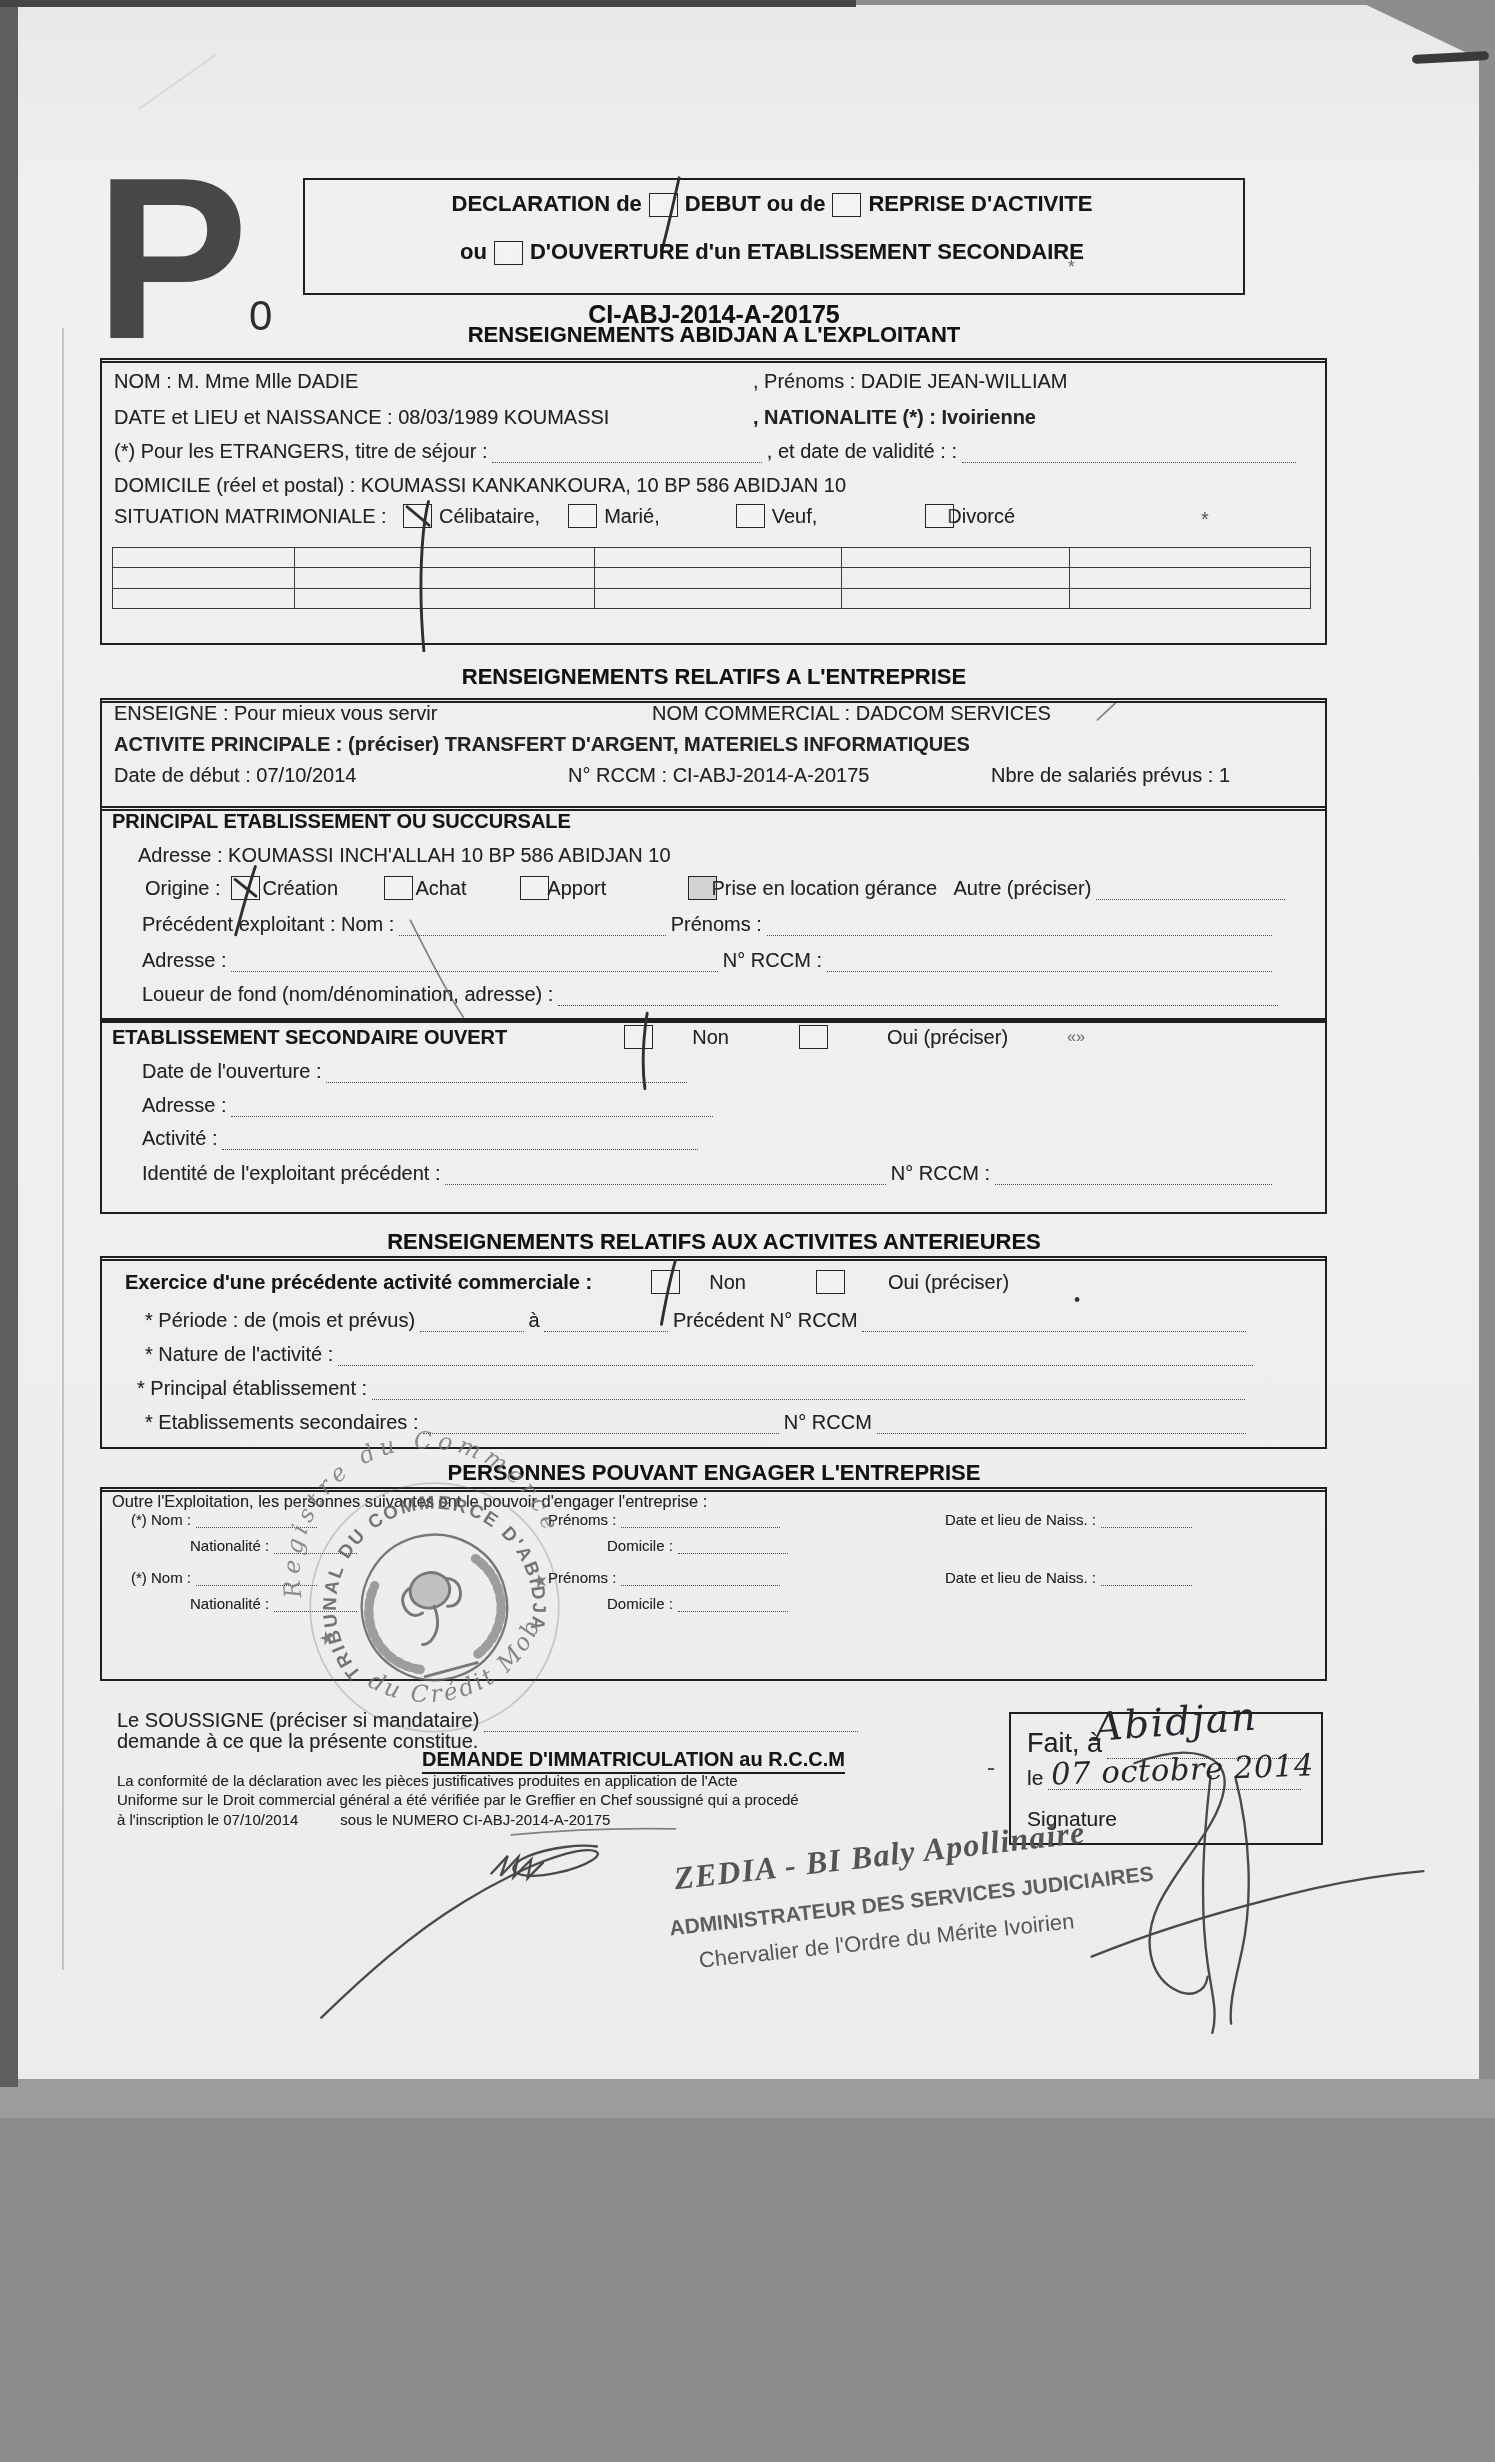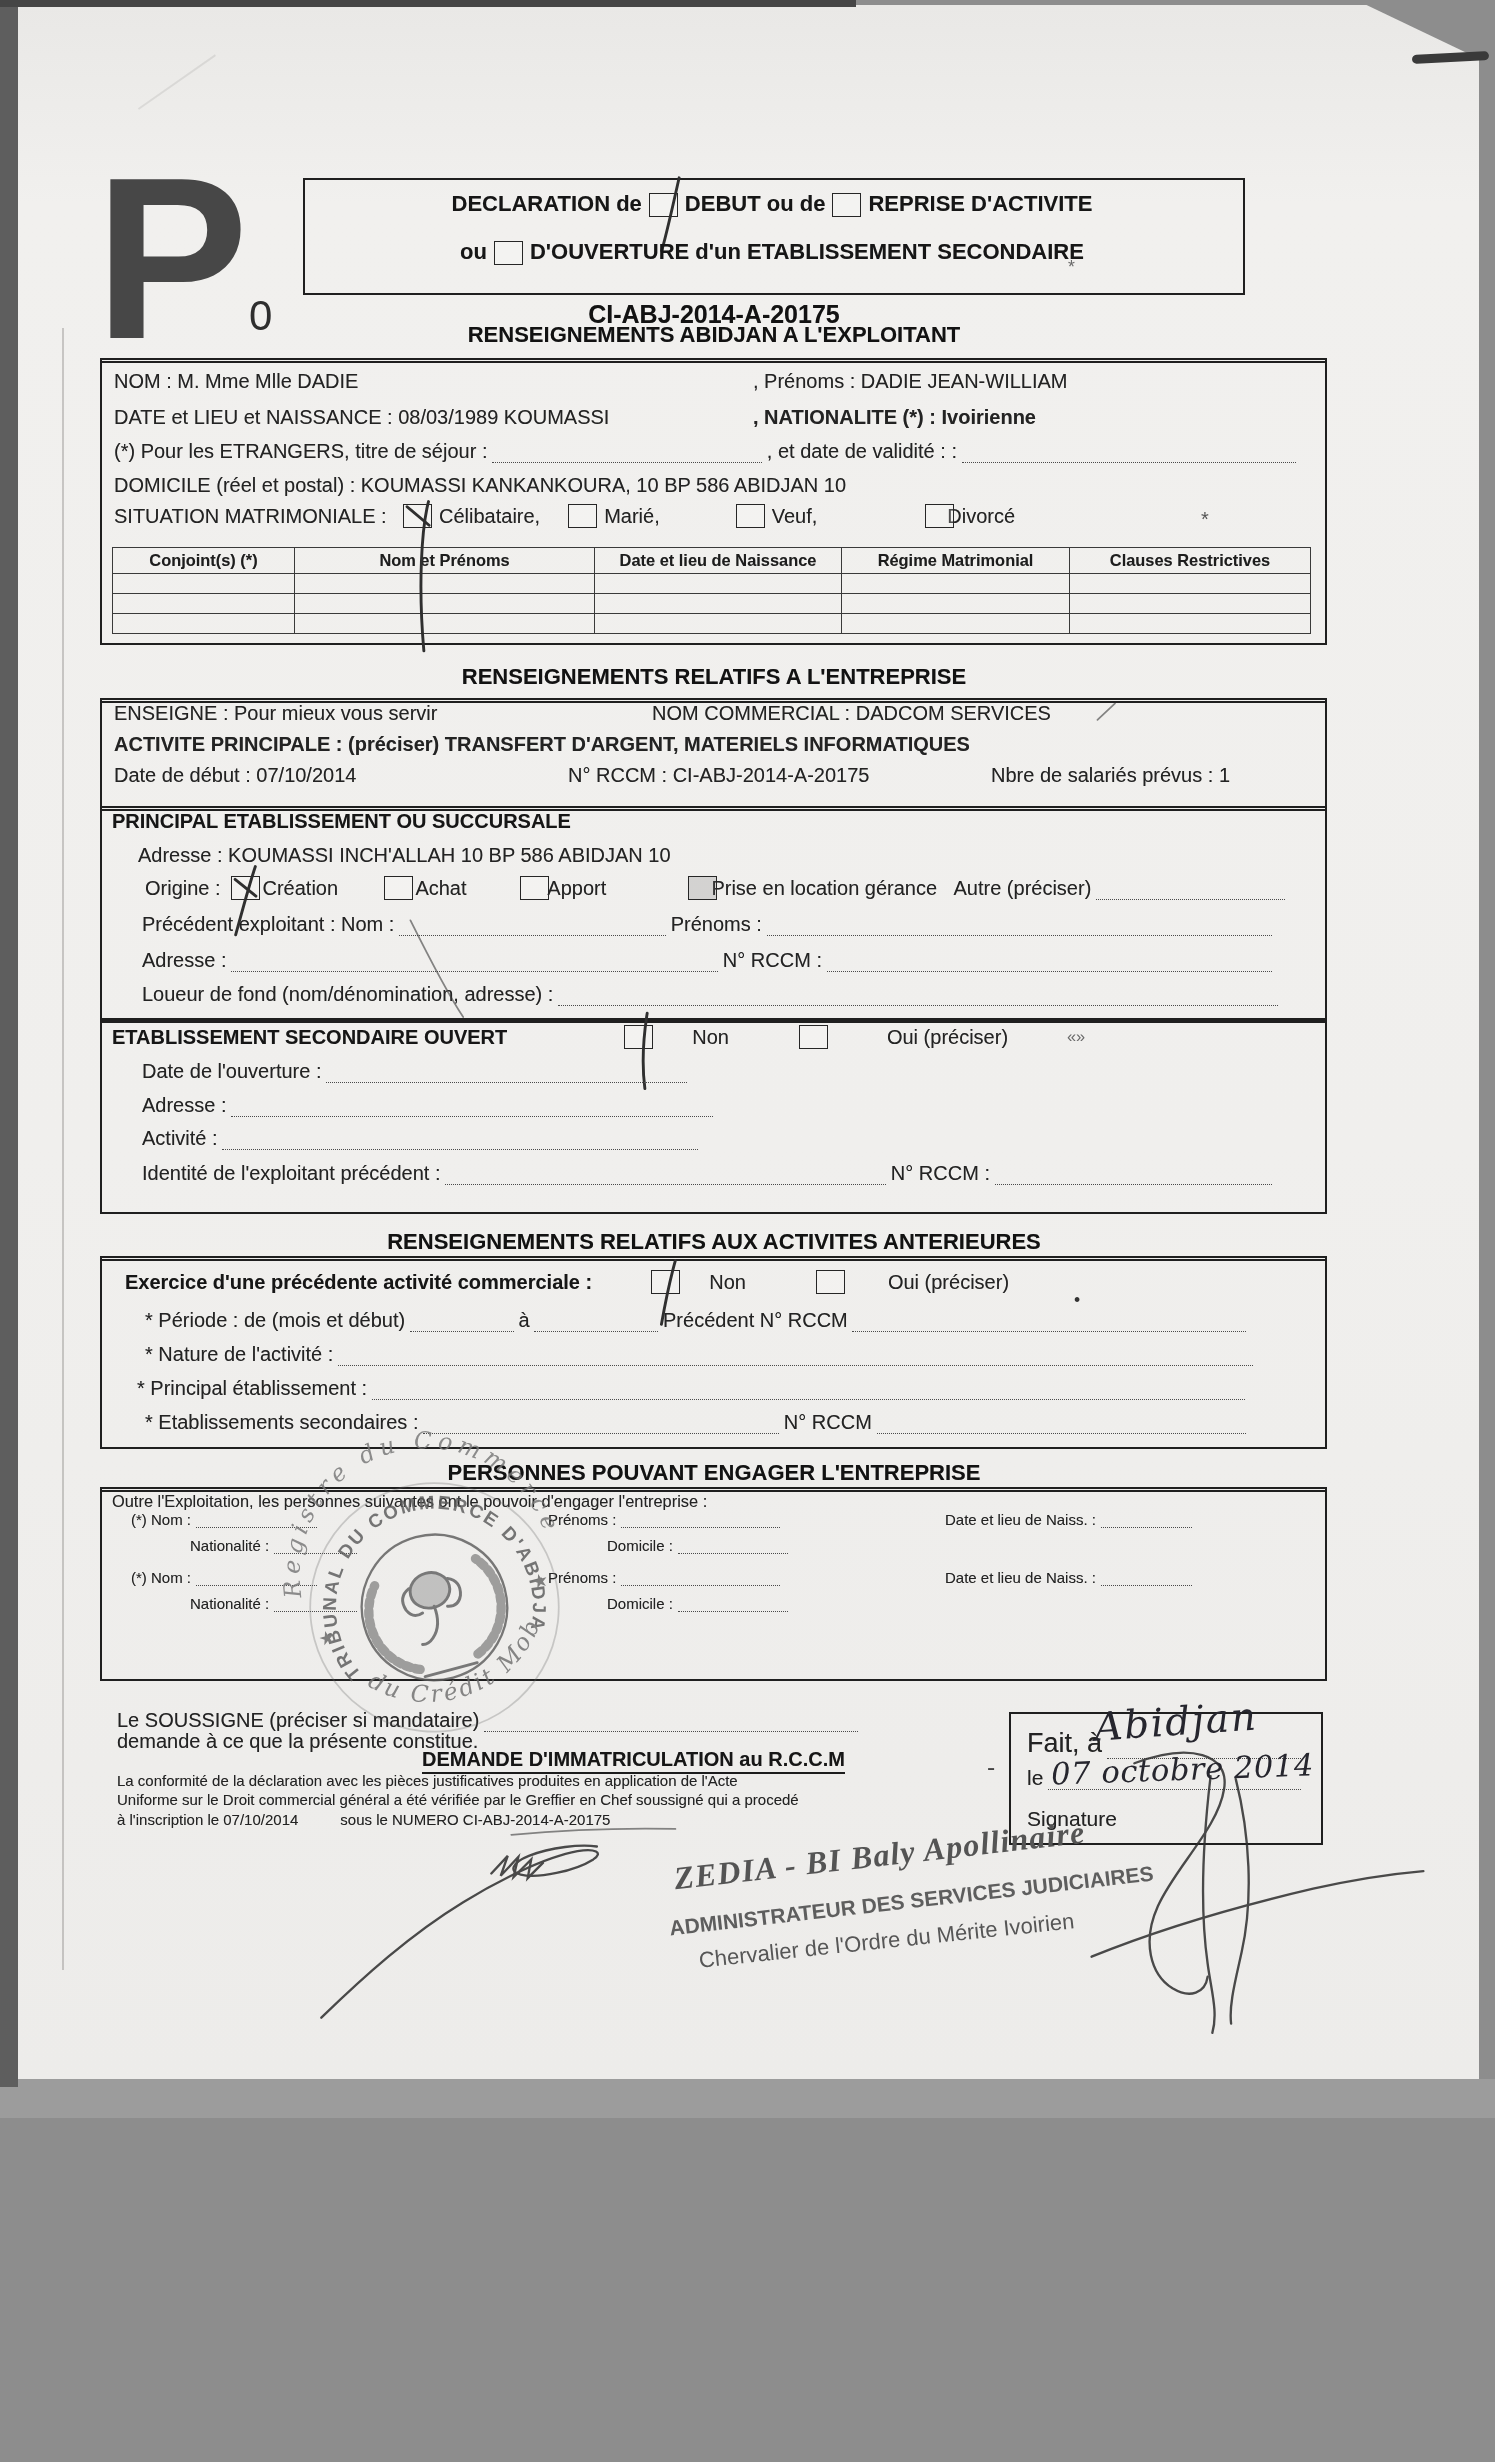--- a/index.html
+++ b/index.html
@@ -134,27 +134,20 @@
 
 <table class="conj">
   <colgroup>
       <col style="width:182px">
       <col style="width:300px">
       <col style="width:247px">
       <col style="width:228px">
       <col style="width:241px">
     </colgroup>
   <tbody>
-      <tr>
-    <th>Conjoint(s) (*)</th>
-    <th>Nom et Prénoms</th>
-    <th>Date et lieu de Naissance</th>
-    <th>Régime Matrimonial</th>
-    <th>Clauses Restrictives</th>
-  </tr>
   <tr>
         <td></td>
         <td></td>
         <td></td>
         <td></td>
         <td></td>
       </tr>
   <tr>
         <td></td>
         <td></td>
@@ -277,21 +270,21 @@
     <svg viewBox="0 0 46 38">
         <path class="mark" d="M40,-18 C30,18 22,58 16,92"></path>
       </svg>
   </span>
   <span style="margin-left:22px;">Non</span>
   <span class="cb" style="margin-left:70px;"></span>
   <span style="margin-left:36px;">Oui (préciser)</span>
 </div>
 <div class="art" style="left:1074px;top:1290px;font-size:17.6px;color:#333;">•</div>
 <div class="row" style="left:145px;top:1309px;width:1106px;">
-  <span>* Période : de (mois et début)</span>
+  <span>* Période : de (mois et prévus)</span>
   <span class="dots" style="width:104px;"></span>
   <span>à</span>
   <span class="dots" style="width:124px;"></span>
   <span>Précédent N° RCCM</span>
   <span class="dots grow"></span>
 </div>
 <div class="row" style="left:145px;top:1343px;width:1113px;">
   <span>* Nature de l'activité :</span>
   <span class="dots grow"></span>
 </div>

